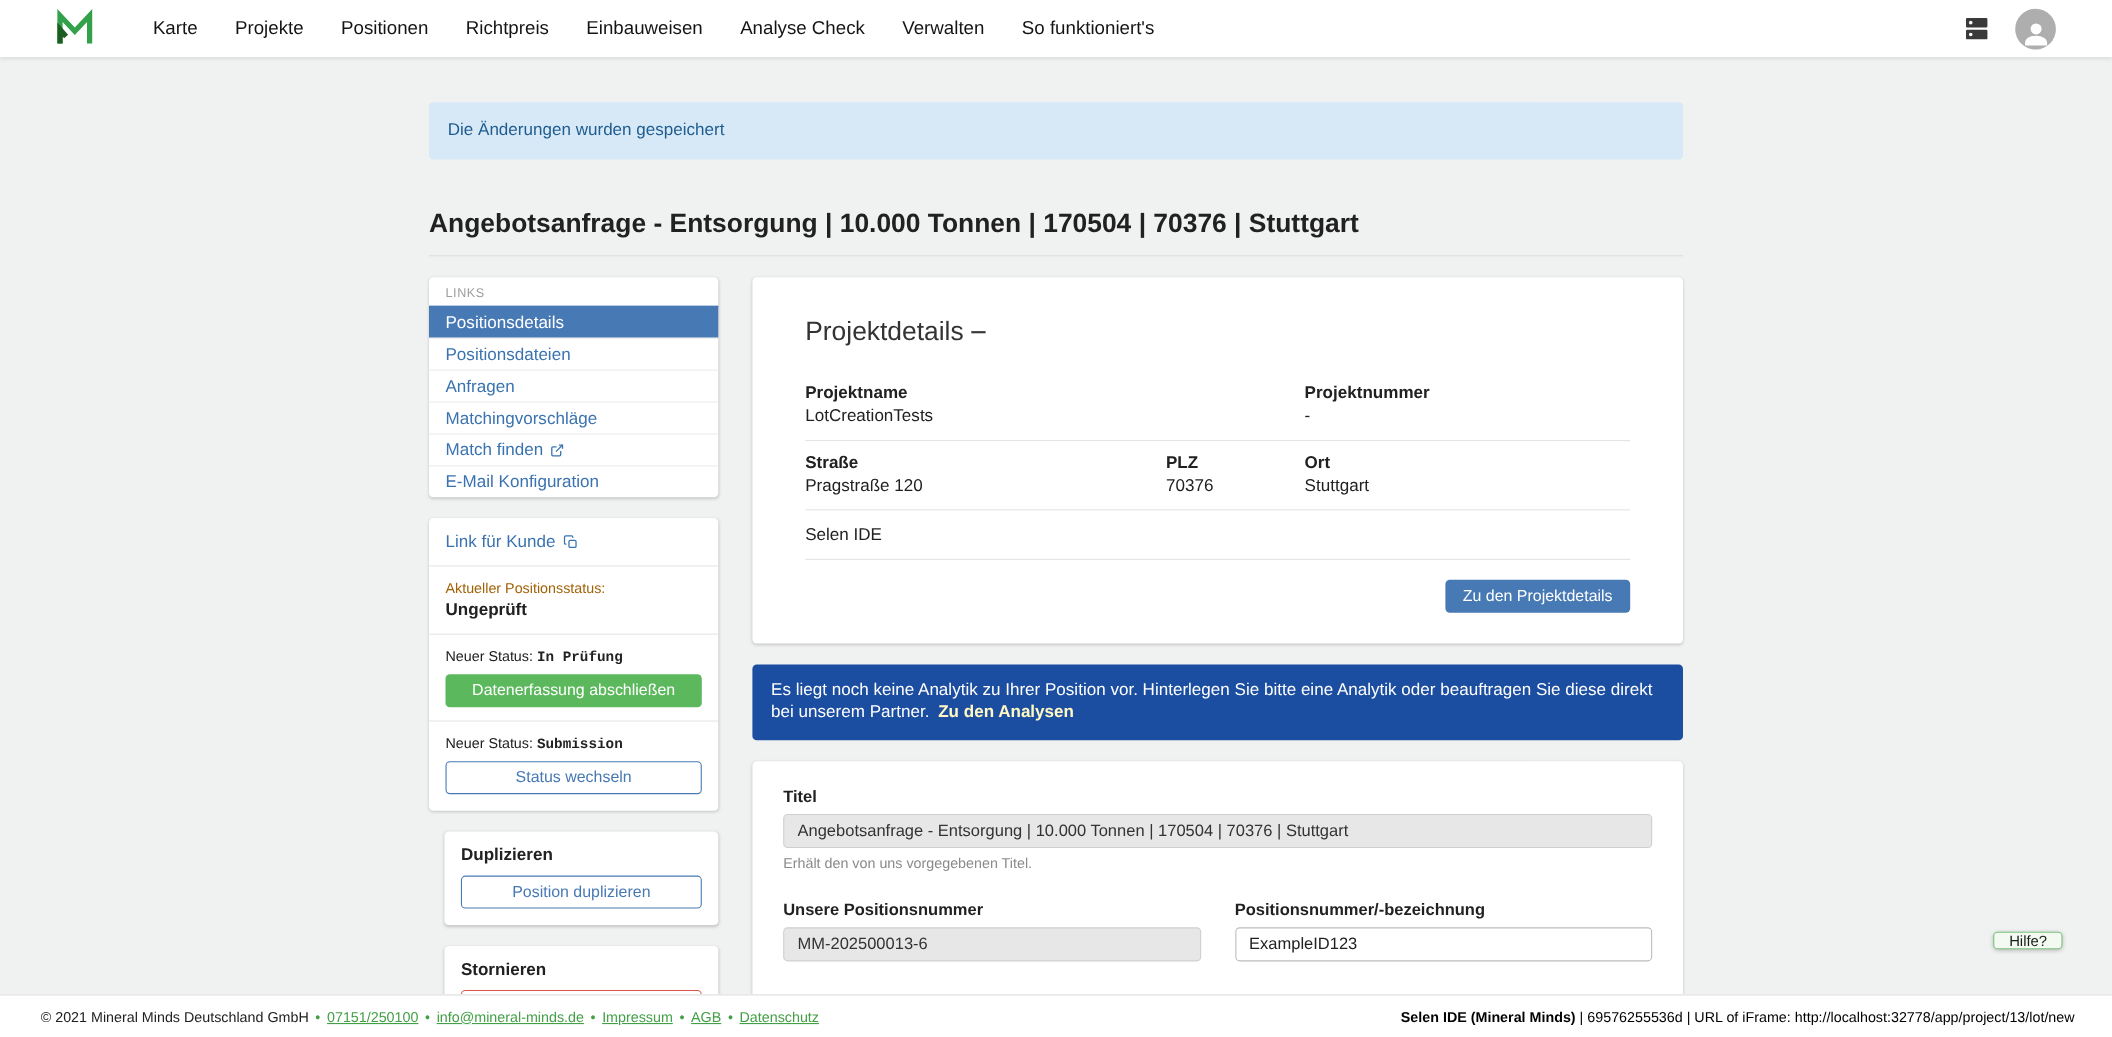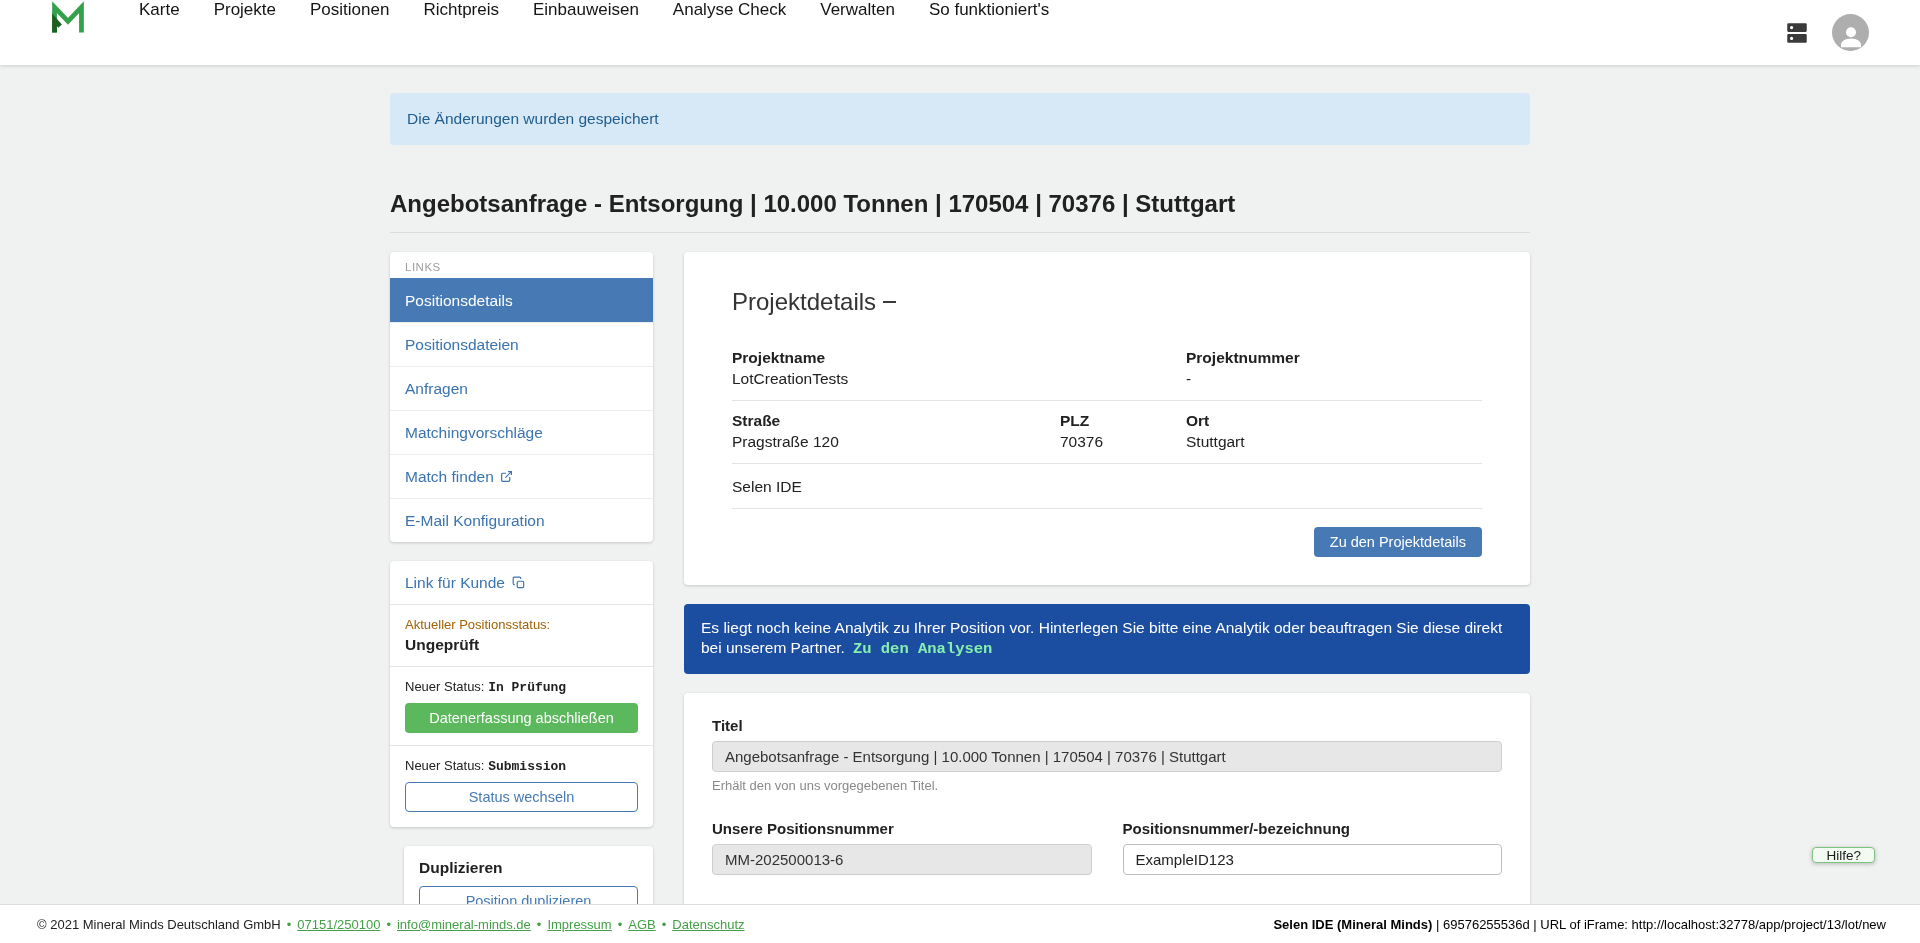--- a/index.html
+++ b/index.html
@@ -6,23 +6,23 @@
   html, body { width: 1920px; height: 943px; overflow: hidden; }
   body {
     font-family: "Liberation Sans", sans-serif;
     background: #f0f1f1;
     color: #212121;
   }
 
   
   .topnav {
     position: relative; z-index: 10;
-    height: 65px; background: #fff;
+    height: 52px; background: #fff;
     box-shadow: 0 1px 4px rgba(0,0,0,.15);
-    display: flex; 
+    display: flex; align-items: center;
     padding: 0 51px 0 49px;
   }
   .brand-logo { width: 38px; height: 38px; display: block; cursor: pointer; }
   .nav-items { display: flex; gap: 34px; margin-left: 52px; list-style: none; }
   .nav-items li {
     font-size: 17px; font-weight: 500; color: #141414; cursor: pointer; white-space: nowrap;
   }
   .nav-right { margin-left: auto; display: flex; align-items: center; gap: 20px; }
   .server-icon { width: 30px; height: 26px; cursor: pointer; }
   .avatar {
@@ -60,21 +60,21 @@
   
   .sidebar { width: 263px; flex: 0 0 263px; }
   .sidebar .card { margin-bottom: 19px; }
 
   .links-header {
     padding: 9px 15px 5px 15px;
     font-size: 11.5px; letter-spacing: .5px; color: #9e9e9e;
   }
   .links-list { list-style: none; }
   .links-list li {
-    height: 44px; line-height: 31px; padding: 0 15px;
+    height: 29px; line-height: 31px; padding: 0 15px;
     font-size: 15.5px; color: #3a73b0;
     border-top: 1px solid #ededed; cursor: pointer;
     display: flex; align-items: center; gap: 6px;
   }
   .links-list li.active { background: #4779b4; color: #fff; border-top-color: #4779b4; }
   .ext-icon { width: 13px; height: 13px; color: #3a73b0; flex: 0 0 auto; }
 
   .status-card { padding: 13px 15px 15px 15px; }
   .customer-link {
     color: #3a73b0; font-size: 15.5px; cursor: pointer;
@@ -134,21 +134,21 @@
     width: auto; padding: 0 16px;
     background: #4779b4; color: #fff; border: none;
   }
 
   .analytics-banner {
     margin-top: 19px;
     background: #1b4da0; color: #fff;
     border-radius: 4px; padding: 14px 17px;
     font-size: 15.5px; line-height: 1.32;
   }
-  .analytics-link { font-weight: 700; color: #86efac; margin-left: 8px; cursor: pointer; white-space: nowrap; font-family: Liberation Mono, monospace; }
+  .analytics-link { font-weight: 700; color: #fef9c3; margin-left: 8px; cursor: pointer; white-space: nowrap; }
 
   .form-card { margin-top: 19px; padding: 24px 28px 60px 28px; min-height: 330px; }
   .form-label { display: block; font-size: 15px; font-weight: 700; margin-bottom: 7px; }
   .text-input {
     width: 100%; height: 31px;
     border: 1px solid #bdbdbd; border-radius: 4px;
     padding: 0 12px; font-size: 15px; color: #212121;
     font-family: "Liberation Sans", sans-serif; background: #fff;
   }
   .text-input:disabled { background: #e7e7e7; color: #333; border-color: #cfcfcf; }

